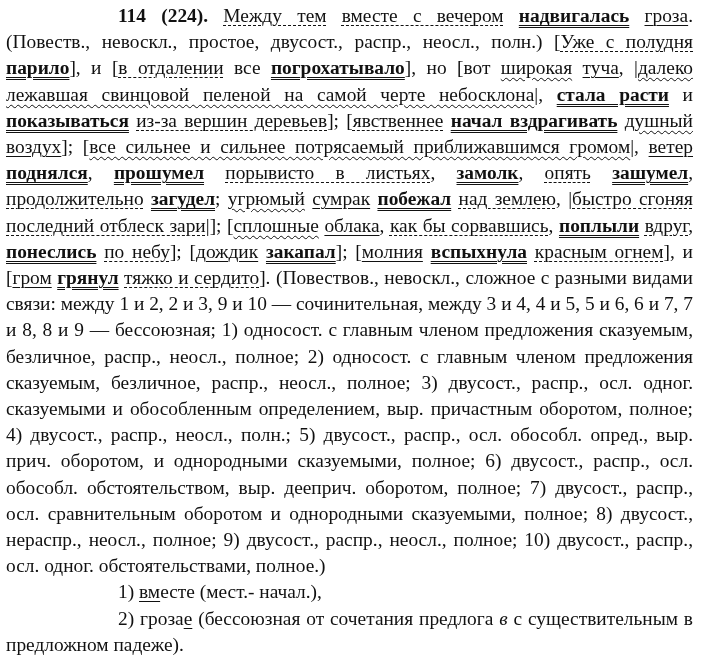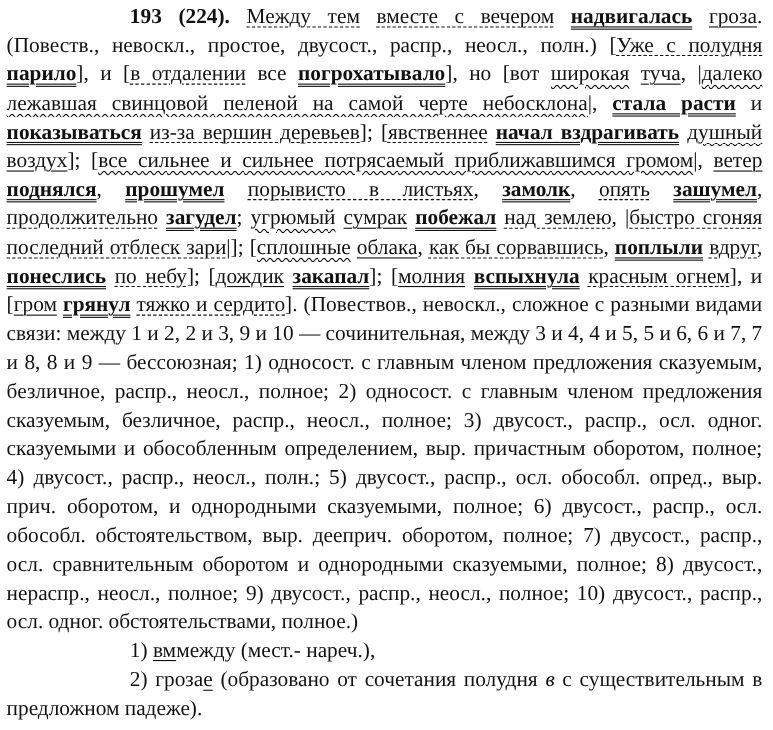--- a/index.html
+++ b/index.html
@@ -18,18 +18,18 @@
   .u-pred { text-decoration: underline double; text-decoration-thickness: 1px; text-underline-offset: 3px; font-weight: bold; }
   .u-adv  { text-decoration: underline dashed; text-decoration-thickness: 1px; text-underline-offset: 3px; }
   .u-def  { text-decoration: underline wavy; text-decoration-thickness: 1px; text-underline-offset: 3px; }
   .it { font-style: italic; }
 </style>
 </head>
 <body>
 
 <div class="page">
   <p class="para first">
-    <span class="num">193 (224).</span>
+    <span class="num">114 (224).</span>
     <span id="sentence"><span class="u-adv">Между тем</span><span> </span><span class="u-adv">вместе с вечером</span><span> </span><span class="u-pred">надвигалась</span><span> </span><span class="u-subj">гроза</span><span>. (Повеств., невоскл., простое, двусост., распр., неосл., полн.) [</span><span class="u-adv">Уже с полудня</span><span> </span><span class="u-pred">парило</span><span>], и [</span><span class="u-adv">в отдалении</span><span> все </span><span class="u-pred">погрохатывало</span><span>], но [вот </span><span class="u-def">широкая</span><span> </span><span class="u-subj">туча</span><span>, |</span><span class="u-def">далеко лежавшая свинцовой пеленой на самой черте небосклона</span><span>|, </span><span class="u-pred">стала расти</span><span> и </span><span class="u-pred">показываться</span><span> </span><span class="u-adv">из-за вершин деревьев</span><span>]; [</span><span class="u-adv">явственнее</span><span> </span><span class="u-pred">начал вздрагивать</span><span> </span><span class="u-def">душный</span><span> </span><span class="u-subj">воздух</span><span>]; [</span><span class="u-def">все сильнее и сильнее потрясаемый приближавшимся громом</span><span>|, </span><span class="u-subj">ветер</span><span> </span><span class="u-pred">поднялся</span><span>, </span><span class="u-pred">прошумел</span><span> </span><span class="u-adv">порывисто в листьях</span><span>, </span><span class="u-pred">замолк</span><span>, </span><span class="u-adv">опять</span><span> </span><span class="u-pred">зашумел</span><span>, </span><span class="u-adv">продолжительно</span><span> </span><span class="u-pred">загудел</span><span>; </span><span class="u-def">угрюмый</span><span> </span><span class="u-subj">сумрак</span><span> </span><span class="u-pred">побежал</span><span> </span><span class="u-adv">над землею</span><span>, |</span><span class="u-adv">быстро сгоняя последний отблеск зари</span><span>|]; [</span><span class="u-def">сплошные</span><span> </span><span class="u-subj">облака</span><span>, </span><span class="u-adv">как бы сорвавшись</span><span>, </span><span class="u-pred">поплыли</span><span> </span><span class="u-adv">вдруг</span><span>, </span><span class="u-pred">понеслись</span><span> </span><span class="u-adv">по небу</span><span>]; [</span><span class="u-subj">дождик</span><span> </span><span class="u-pred">закапал</span><span>]; [</span><span class="u-subj">молния</span><span> </span><span class="u-pred">вспыхнула</span><span> </span><span class="u-adv">красным огнем</span><span>], и [</span><span class="u-subj">гром</span><span> </span><span class="u-pred">грянул</span><span> </span><span class="u-adv">тяжко и сердито</span><span>]. (Повествов., невоскл., сложное с разными видами связи: между 1 и 2, 2 и 3, 9 и 10 — сочинительная, между 3 и 4, 4 и 5, 5 и 6, 6 и 7, 7 и 8, 8 и 9 — бессоюзная; 1) односост. с главным членом предложения сказуемым, безличное, распр., неосл., полное; 2) односост. с главным членом предложения сказуемым, безличное, распр., неосл., полное; 3) двусост., распр., осл. одног. сказуемыми и обособленным определением, выр. причастным оборотом, полное; 4) двусост., распр., неосл., полн.; 5) двусост., распр., осл. обособл. опред., выр. прич. оборотом, и однородными сказуемыми, полное; 6) двусост., распр., осл. обособл. обстоятельством, выр. дееприч. оборотом, полное; 7) двусост., распр., осл. сравнительным оборотом и однородными сказуемыми, полное; 8) двусост., нераспр., неосл., полное; 9) двусост., распр., неосл., полное; 10) двусост., распр., осл. одног. обстоятельствами, полное.)</span></span>
   </p>
-  <p class="para indent"><span>1) </span><span class="u-subj">вм</span><span>между (мест.- нареч.),</span></p>
-  <p class="para indent"><span>2) </span><span>гроза</span><span class="u-subj">е</span><span> (образовано от сочетания полудня </span><span class="it">в</span><span> с существительным в предложном падеже).</span></p>
+  <p class="para indent"><span>1) </span><span class="u-subj">вм</span><span>есте (мест.- начал.),</span></p>
+  <p class="para indent"><span>2) </span><span>гроза</span><span class="u-subj">е</span><span> (бессоюзная от сочетания предлога </span><span class="it">в</span><span> с существительным в предложном падеже).</span></p>
 </div>
 
 </body></html>

